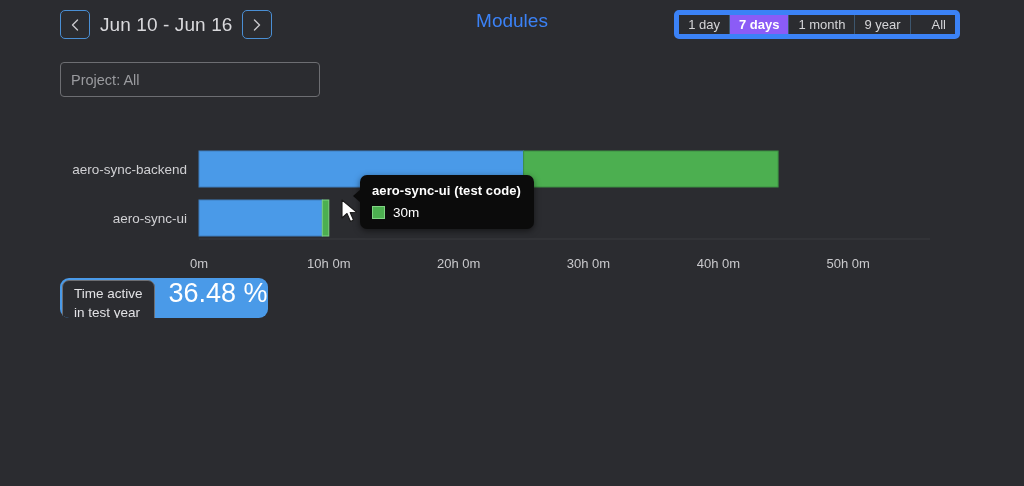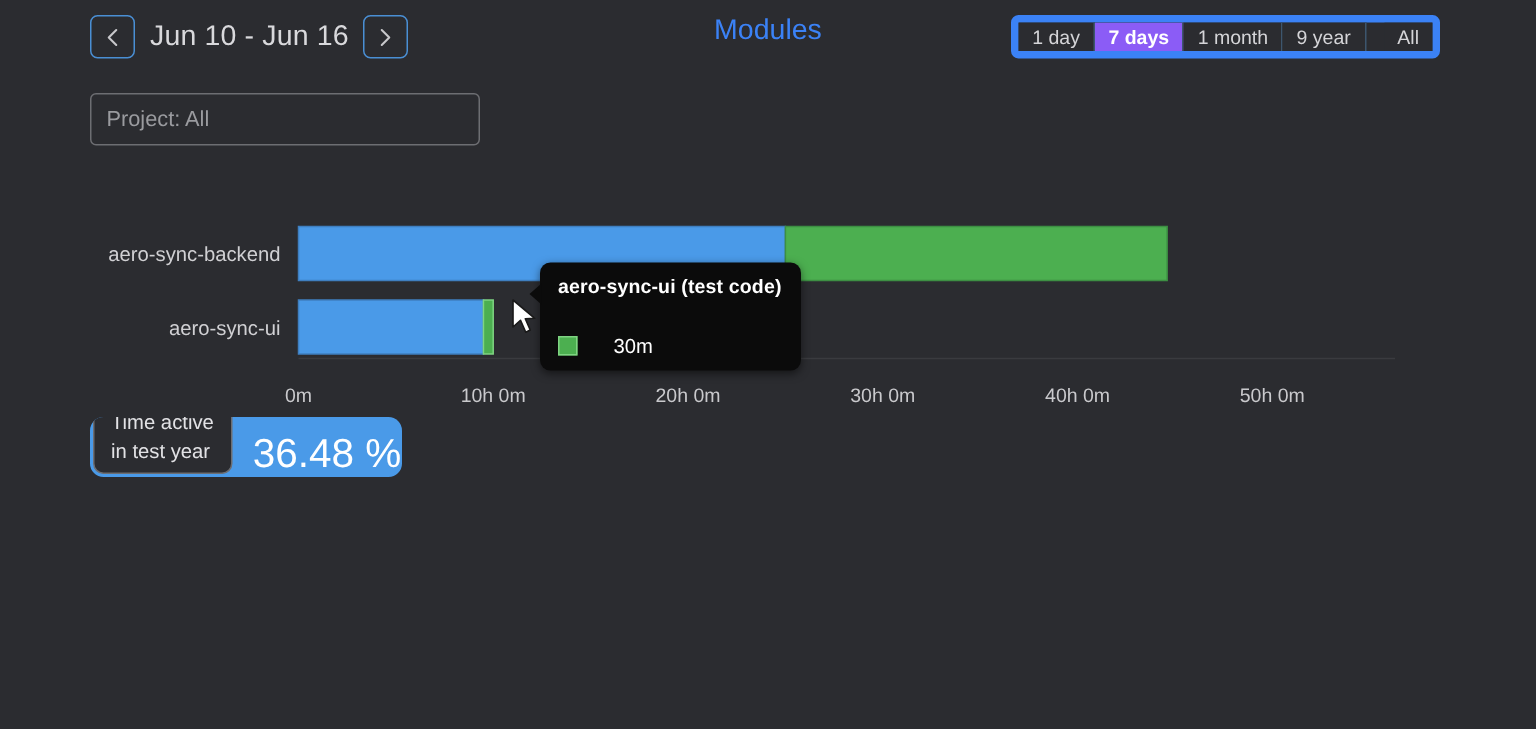--- a/index.html
+++ b/index.html
@@ -143,22 +143,22 @@
   .tooltip-title {
     font-size: 13px;
     font-weight: bold;
     color: #ffffff;
     white-space: nowrap;
     letter-spacing: 0.1px;
   }
   .tooltip-row {
     display: flex;
     align-items: center;
-    gap: 24px;
-    margin-top: 25px;
+    gap: 8px;
+    margin-top: 7px;
   }
   .tooltip-swatch {
     width: 13px;
     height: 13px;
     background: #4caf50;
     border: 1px solid #7fd482;
     flex: none;
   }
   .tooltip-value {
     font-size: 13.5px;
@@ -176,21 +176,21 @@
 
   
   .stat-badge {
     position: absolute;
     left: 60px;
     top: 278px;
     height: 40px;
     background: #4a9ae8;
     border-radius: 9px;
     display: flex;
-    align-items: flex-end;
+    align-items: flex-start;
     overflow: hidden;
   }
   .stat-label {
     background: #2b2c30;
     border: 1px solid #6d6e72;
     border-radius: 7px;
     margin: 2px 0 2px 2px;
     padding: 5px 11px;
     display: flex;
     flex-direction: column;

